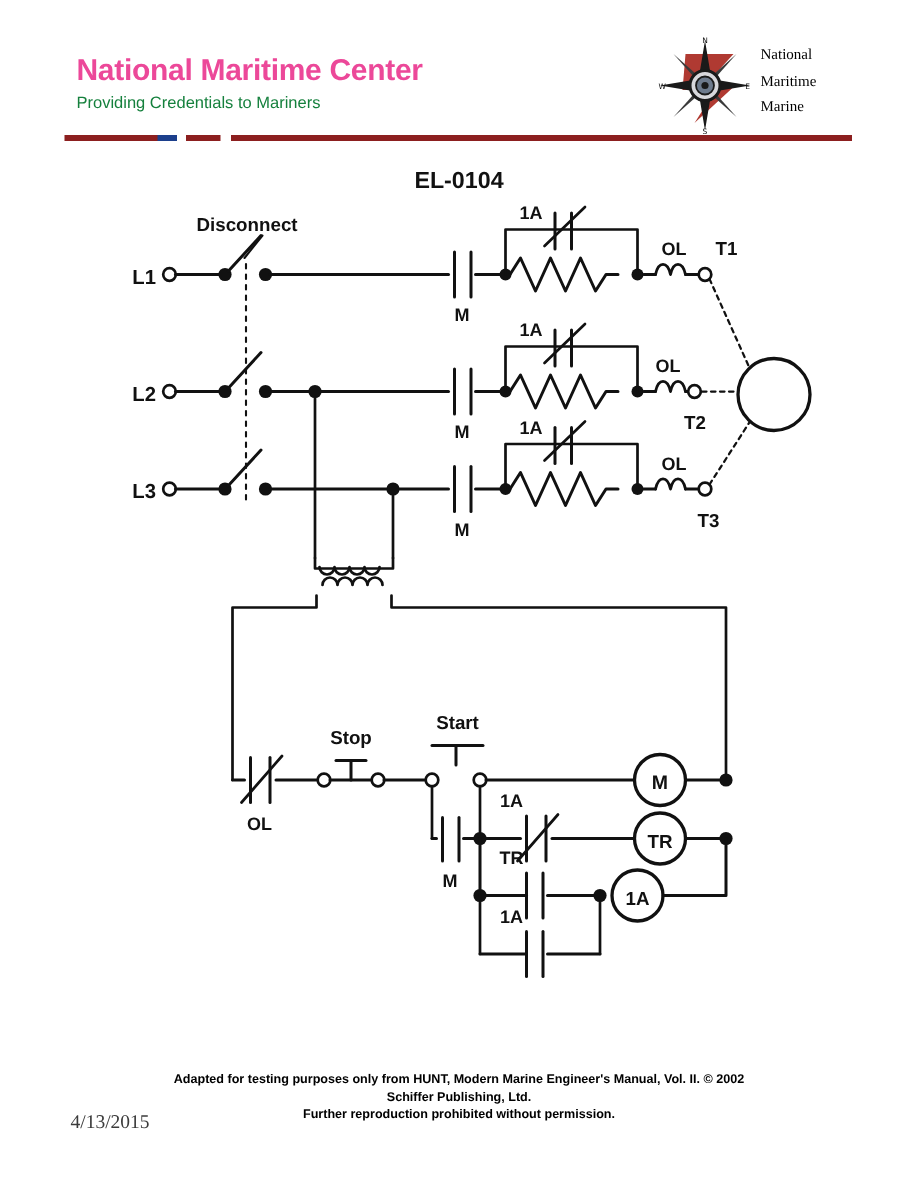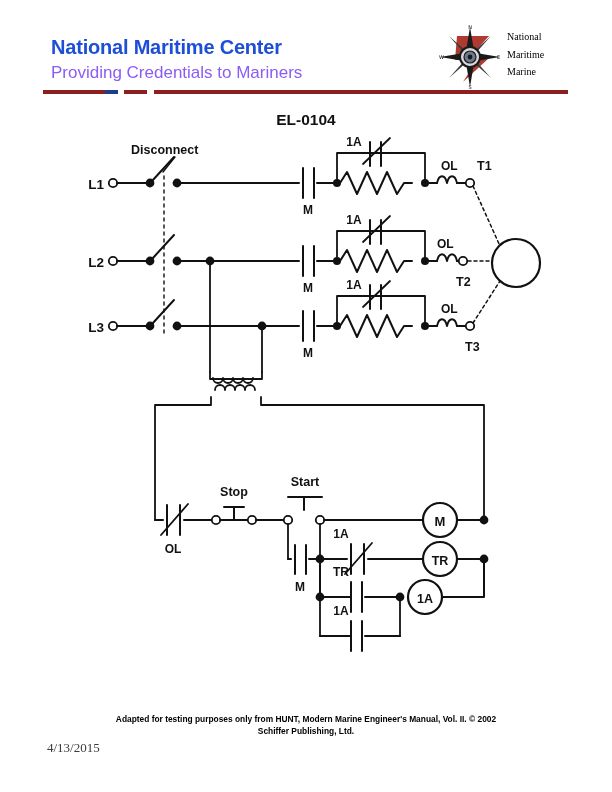--- a/index.html
+++ b/index.html
@@ -7,27 +7,27 @@
     width:612px;height:792px;position:relative;overflow:hidden;
     font-family:"Liberation Sans", sans-serif;
     color:#000;
   }
   .page{position:absolute;inset:0;background:#fff;}
 
   
   #header{position:absolute;left:0;top:0;width:612px;height:100px;}
   #brand-title{
     position:absolute;left:51px;top:36px;
-    font-size:20px;font-weight:bold;color:#1d4ed8;letter-spacing:-.2px;
+    font-size:20px;font-weight:bold;color:#ec4899;letter-spacing:-.2px;
     white-space:nowrap;
     text-align:center;
   }
   #brand-tagline{
     position:absolute;left:51px;top:63px;
-    font-size:17px;color:#8b5cf6;white-space:nowrap;
+    font-size:11px;color:#15803d;white-space:nowrap;
   }
   #header-rule{
     position:absolute;left:43px;top:90px;width:525px;height:4px;
     background:#8c1f1f;
   }
   #header-rule .blue-seg{
     position:absolute;left:62px;top:0;width:13px;height:4px;background:#1c3f8c;
   }
   #header-rule .gap1{
     position:absolute;left:75px;top:0;width:6px;height:4px;background:#fff;
@@ -287,17 +287,18 @@
       <line x1="365" y1="532" x2="400" y2="532"></line>
       <path d="M400 532 L400 497" stroke-width="1.8"></path>
       <text id="svg-1a-seal" x="341" y="511" text-anchor="middle" font-family="Liberation Sans, sans-serif" font-size="12" font-weight="bold" fill="#111" stroke="none">1A</text>
     </svg>
   </div>
 
   <div id="footer">
     <div id="credit">
       <div>Adapted for testing purposes only from HUNT, Modern Marine Engineer's Manual, Vol. II. © 2002</div>
       <div>Schiffer Publishing, Ltd.</div>
+      <div>Further reproduction prohibited without permission.</div>
     </div>
   </div>
   <div id="doc-date">4/13/2015</div>
 
 </div>
 
 </body></html>

